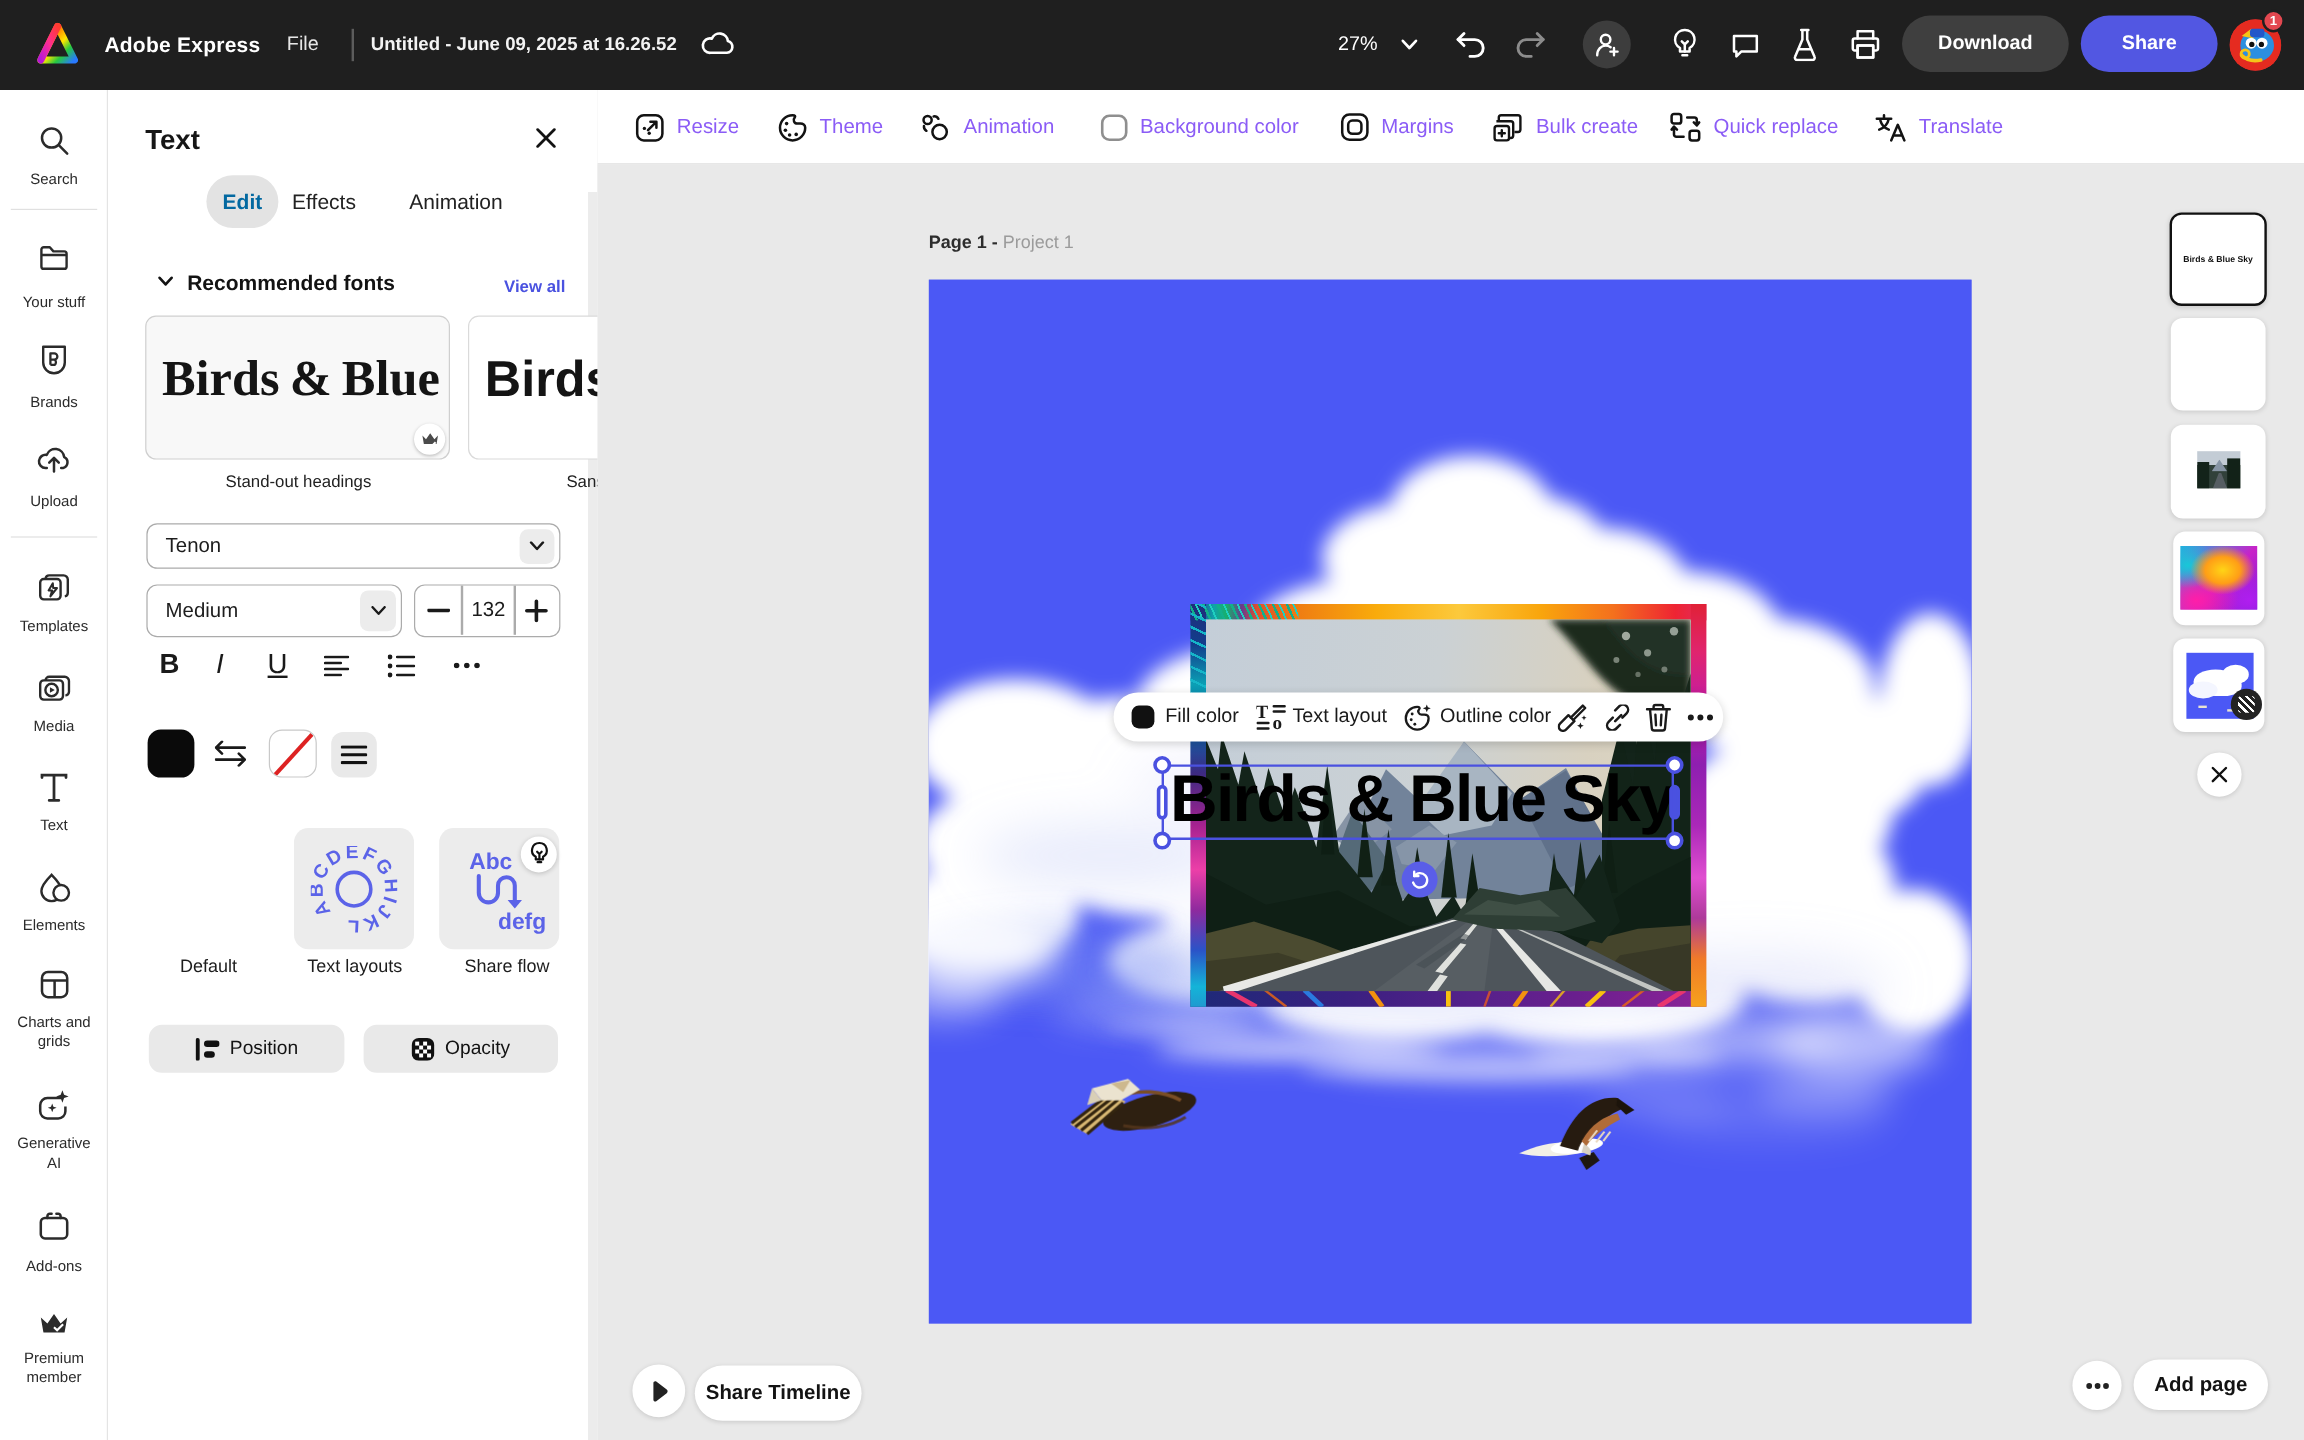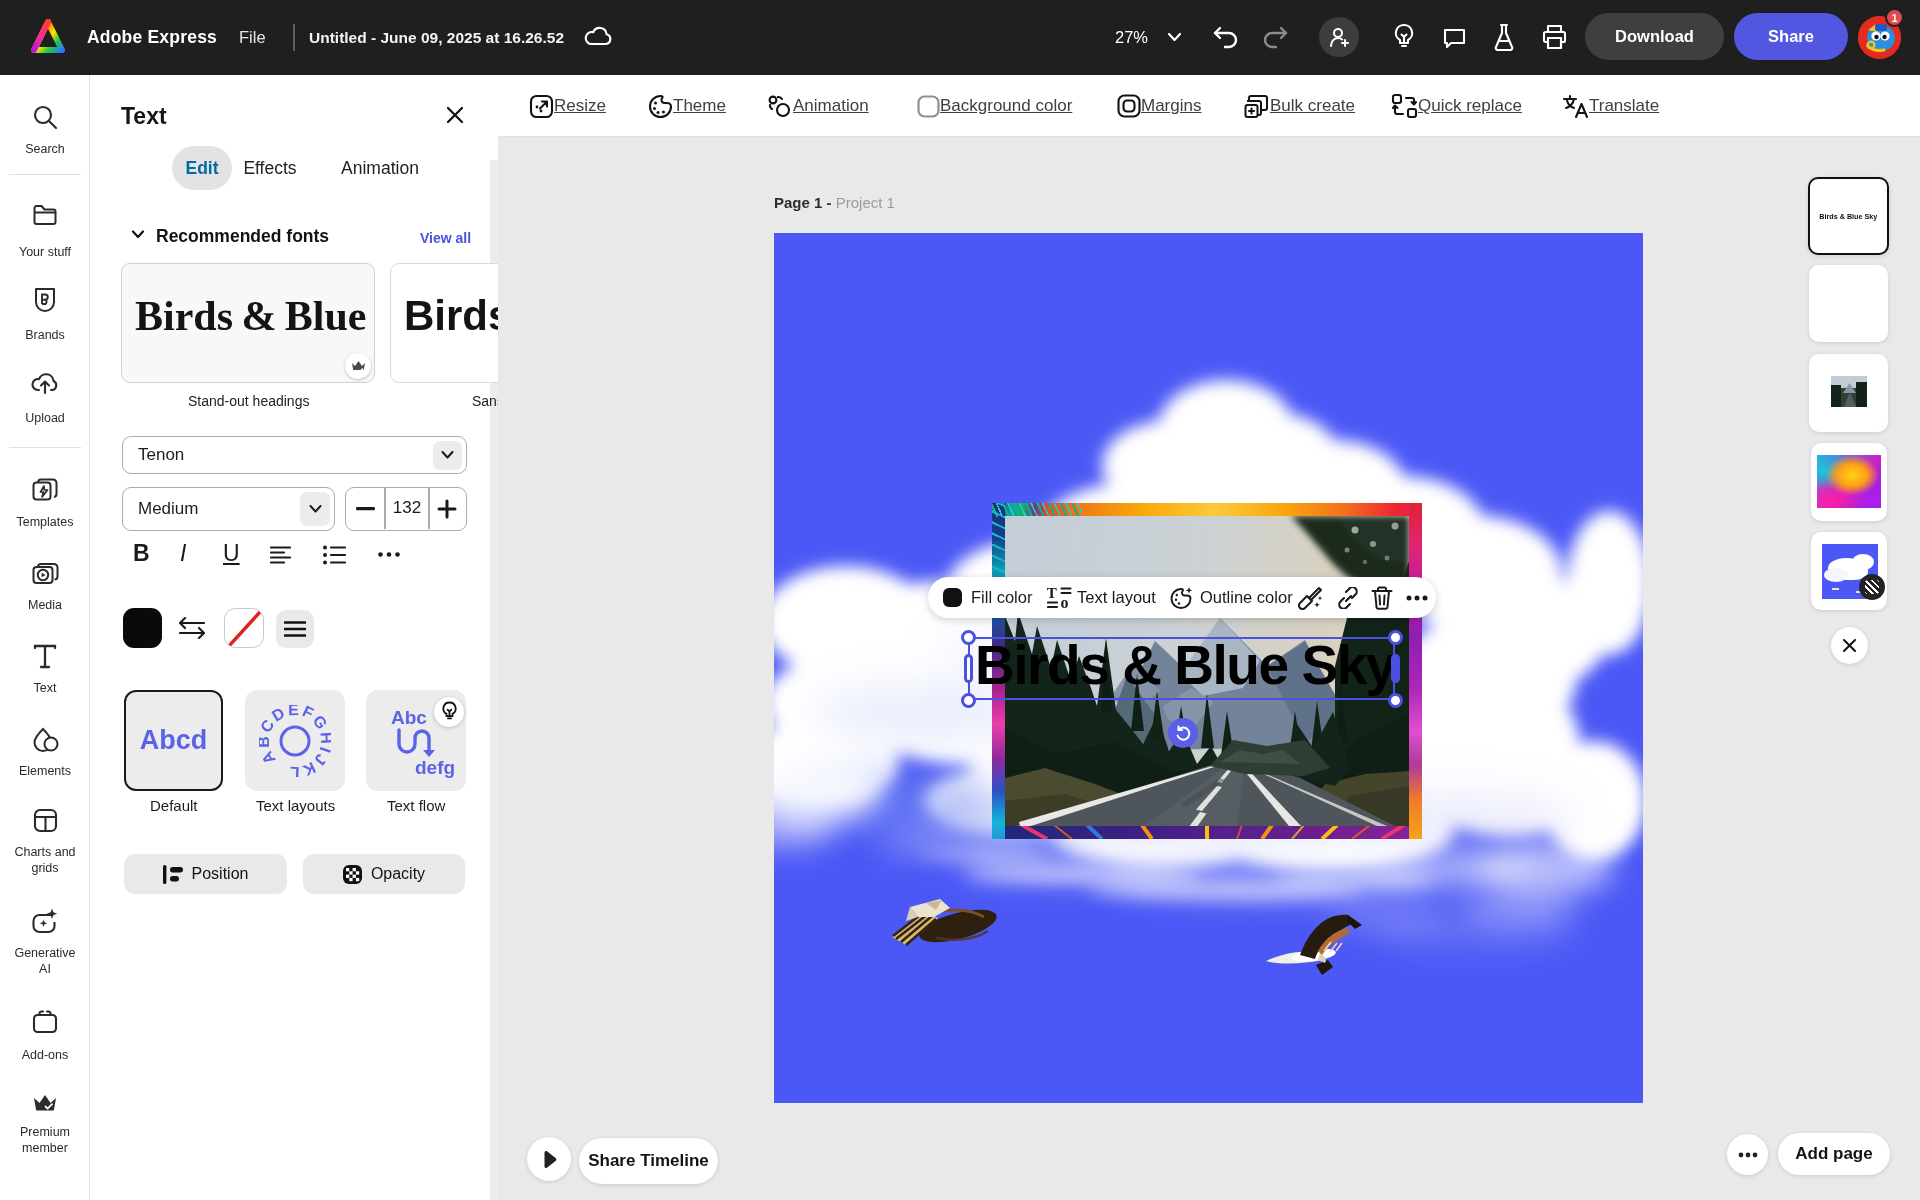--- a/index.html
+++ b/index.html
@@ -59,21 +59,21 @@
 #card-default { left:34px; width:99px; border:2.5px solid #1a1a1a; }
 #card-layouts { left:155px; }
 #card-flow { left:276px; }
 .cardlabel { position:absolute; top:722px; font-size:15px; color:#1d1d1d; }
 #bulbbadge { position:absolute; left:344px; top:622px; width:30px; height:30px; border-radius:50%; background:#fff; box-shadow:0 1px 4px rgba(0,0,0,.2); display:flex; align-items:center; justify-content:center; }
 .graybtn { position:absolute; top:779px; height:40px; border-radius:11px; background:#e9e9e9; display:flex; align-items:center; justify-content:center; gap:9px; font-size:16px; color:#131313; }
 #posbtn { left:34px; width:163px; }
 #opbtn { left:213px; width:162px; }
 
 #ctoolbar { position:absolute; left:498px; top:75px; width:1422px; height:62px; background:#fff; border-bottom:1px solid #e2e2e2; }
-.ctitem { position:absolute; top:0; height:62px; display:flex; align-items:center; font-size:17px; color:#404040;text-decoration:underline; }
+.ctitem { position:absolute; top:0; height:62px; display:flex; align-items:center; gap:10px; font-size:17px; color:#8b5cf6; }
 
 #canvas { position:absolute; left:498px; top:137px; width:1422px; height:1063px; background:#e9e9e9; }
 #pagelabel { position:absolute; left:774px; top:194px; font-size:15px; color:#2d2d2d; font-weight:bold; }
 #pagelabel span { color:#9b9b9b; font-weight:normal; }
 #artboard { position:absolute; left:774px; top:233px; width:869px; height:870px; background:#4b58f5; overflow:hidden; }
 
 #frame { position:absolute; left:218px; top:270px; width:430px; height:336px; }
 #photo { position:absolute; left:13px; top:13px; width:404px; height:310px; overflow:hidden; }
 
 #seltoolbar { position:absolute; left:154px; top:344px; width:508px; height:41px; background:#fff; border-radius:21px; box-shadow:0 2px 8px rgba(0,0,0,.18); display:flex; align-items:center; }
@@ -327,23 +327,20 @@
       </svg>
     <div id="nocolor"><svg width="40" height="40" viewBox="0 0 40 40">
           <path d="M35 3 L4 37" stroke="#d22" stroke-width="3.4"></path>
         </svg></div>
     <div id="linesbtn">
         <svg width="22" height="16" viewBox="0 0 22 16" stroke="#111" stroke-width="2.6" stroke-linecap="round">
           <path d="M1 1.5 H21 M1 8 H21 M1 14.5 H21"></path>
         </svg>
       </div>
   </div>
-  <div id="card-default" class="stylecard">
-      <span style="font-size:27px;font-weight:bold;color:#5b63e8">Abcd</span>
-    </div>
   <div id="card-layouts" class="stylecard">
     <svg width="72" height="72" viewBox="0 0 72 72">
       <defs>
           <path id="tcirc" d="M17.6 54.4 A26 26 0 1 1 54.4 54.4 A26 26 0 0 1 17.6 54.4"></path>
         </defs>
       <circle cx="36" cy="36" r="14" fill="none" stroke="#5b63e8" stroke-width="3"></circle>
       <text font-size="16" font-weight="bold" fill="#5b63e8" letter-spacing="2"><textPath href="#tcirc">ABCDEFGHIJKL</textPath></text>
     </svg>
   </div>
   <div id="card-flow" class="stylecard">
@@ -355,21 +352,21 @@
     </svg>
   </div>
   <div id="bulbbadge">
       <svg width="17" height="22" viewBox="0 0 22 29" fill="none" stroke="#111" stroke-width="2.4" stroke-linecap="round" stroke-linejoin="round">
         <path d="M11 2 a8 8 0 0 1 4 15 v3 h-8 v-3 a8 8 0 0 1 4-15 Z"></path>
         <path d="M9 23 h4 M11 20 v-6 l-2.5-2.5 M11 14 l2.5-2.5"></path>
       </svg>
     </div>
   <div class="cardlabel" style="left:60px">Default</div>
   <div class="cardlabel" style="left:166px">Text layouts</div>
-  <div class="cardlabel" style="left:297px">Text flow</div>
+  <div class="cardlabel" style="left:297px">Share flow</div>
   <div id="posbtn" class="graybtn">
     <svg width="20" height="19" viewBox="0 0 20 19">
         <rect x="0" y="0" width="3.4" height="19" rx="1.6" fill="#111"></rect>
         <rect x="7" y="2" width="13" height="5.5" rx="2.7" fill="#111"></rect>
         <rect x="7" y="11" width="9" height="5.5" rx="2.7" fill="#111"></rect>
       </svg>
     <span>Position</span>
   </div>
   <div id="opbtn" class="graybtn">
     <svg width="19" height="19" viewBox="0 0 19 19">

